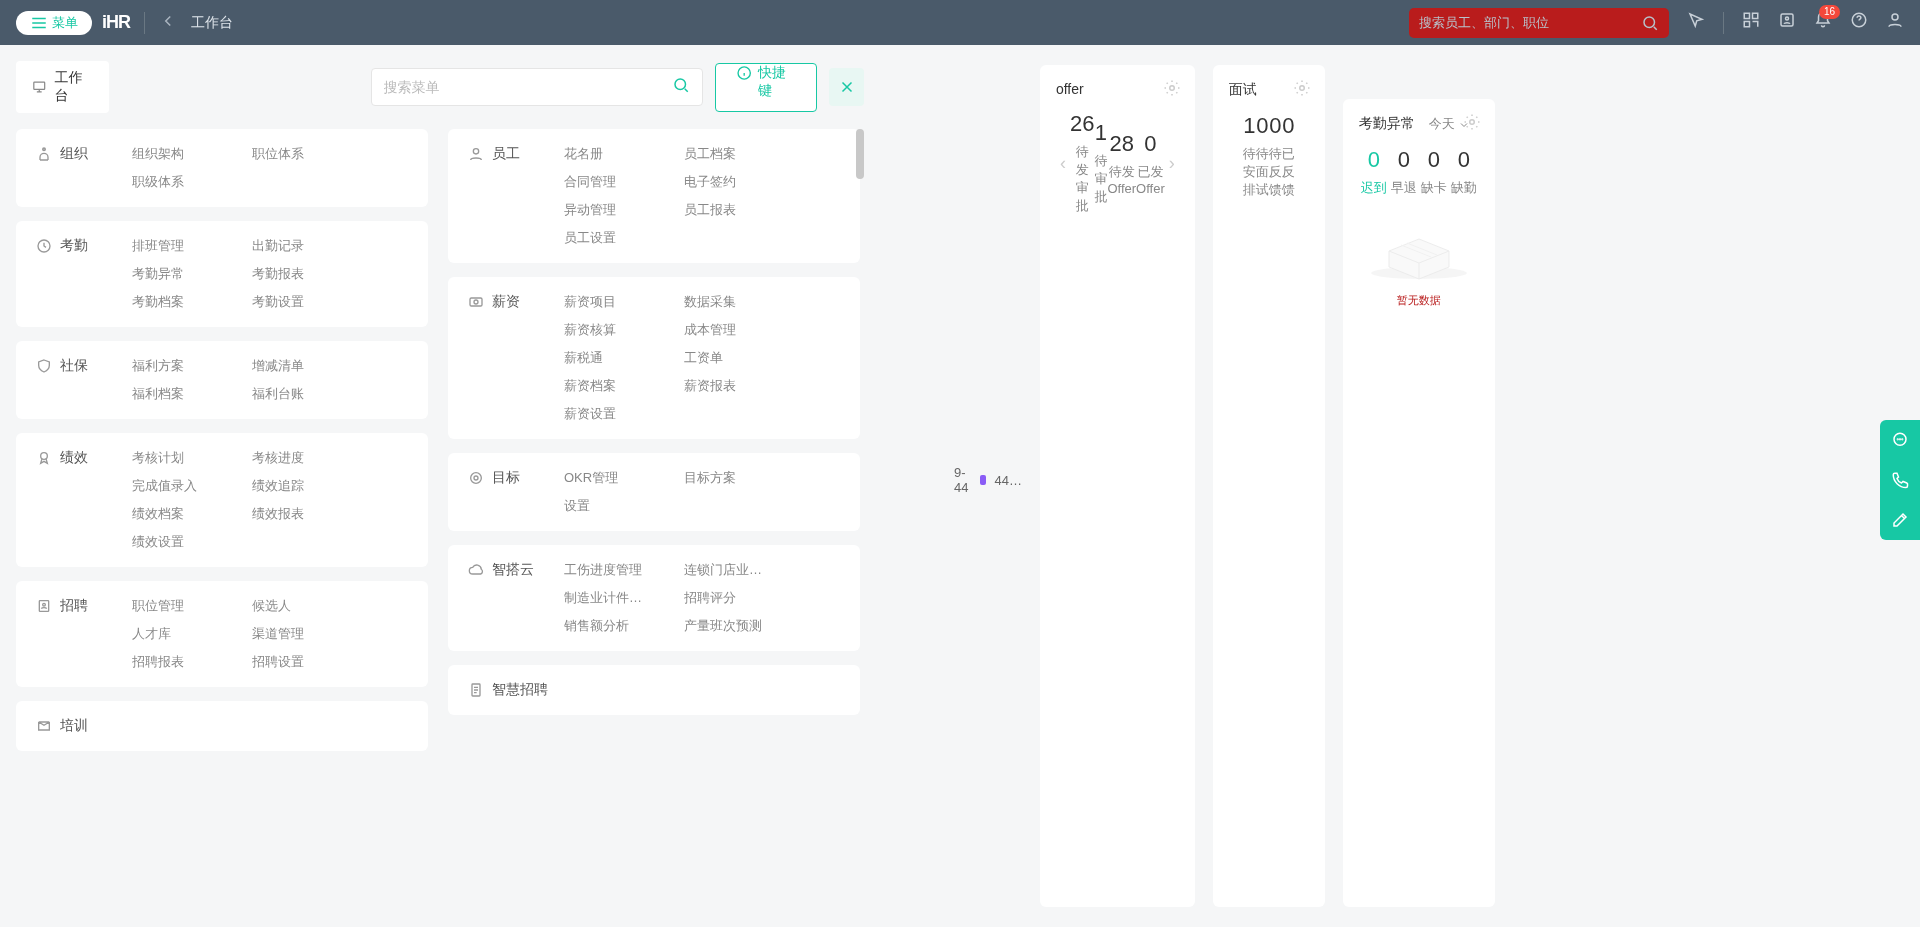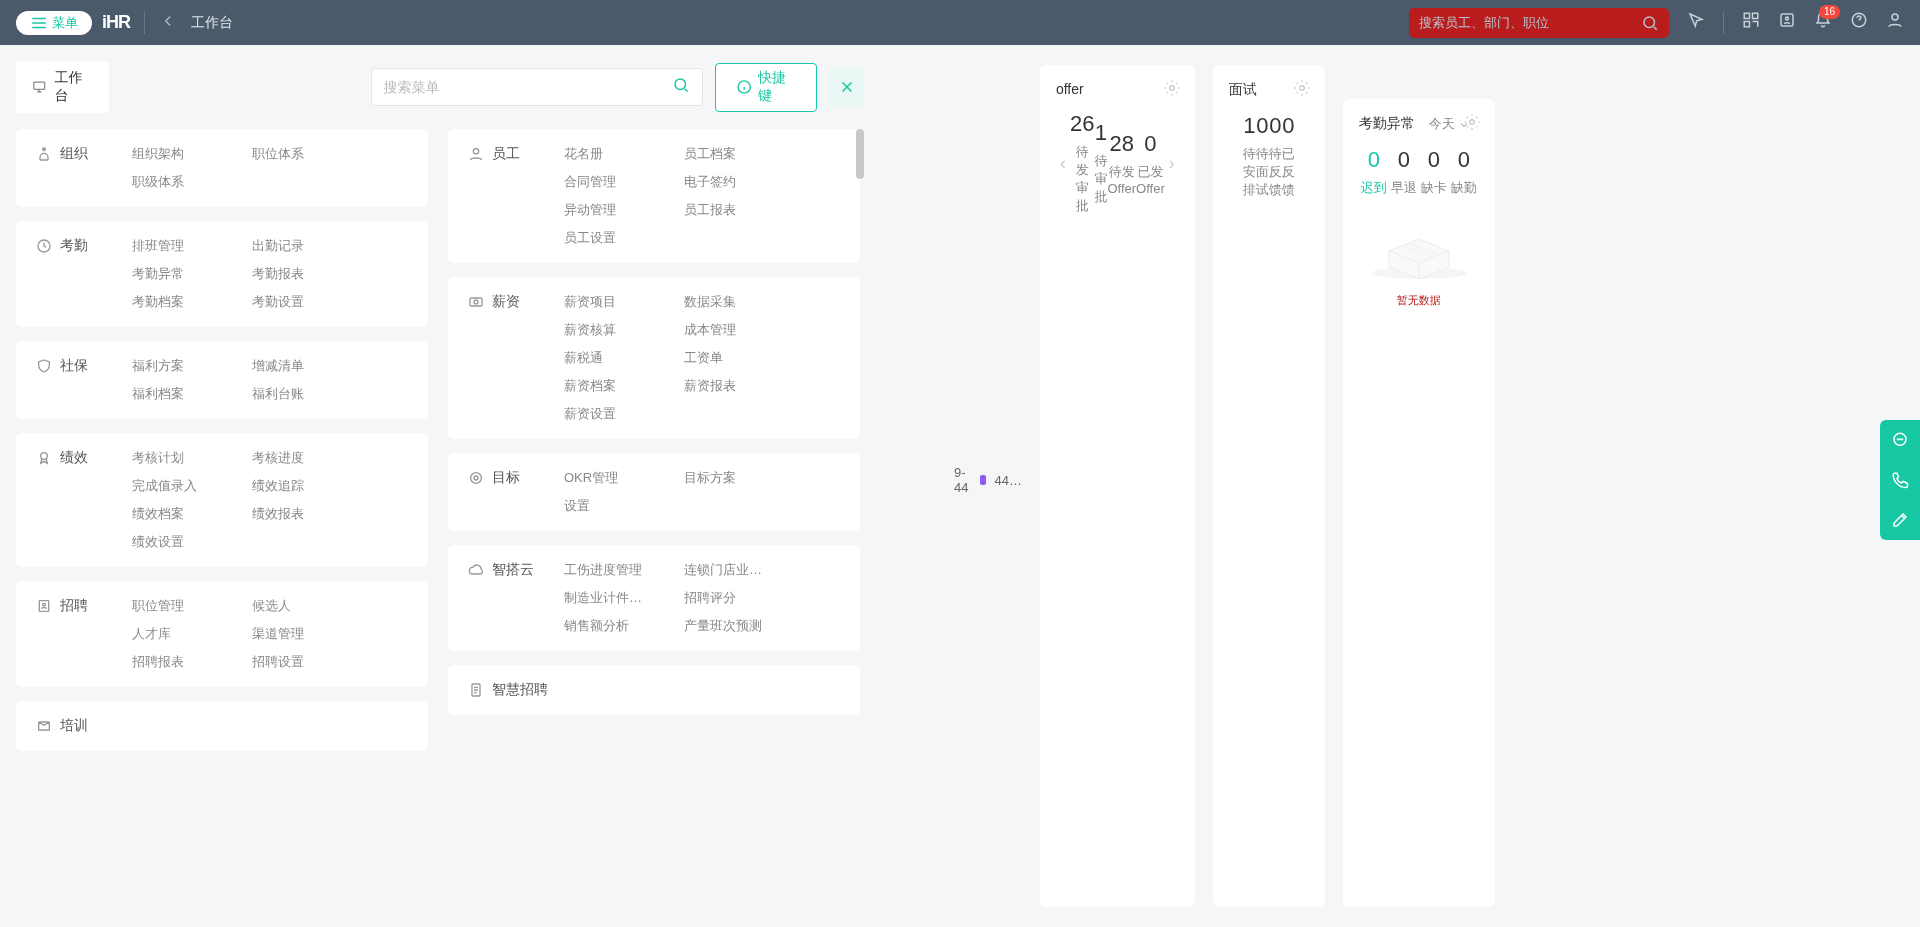--- a/index.html
+++ b/index.html
@@ -17,21 +17,21 @@
 .badge{position:absolute;top:-6px;right:-8px;background:#f5483b;color:#fff;font-size:10px;border-radius:9px;padding:1px 5px;line-height:12px}
 .top-sep{width:1px;height:22px;background:#6a7883}
 .menu-panel{position:absolute;left:0;top:45px;width:880px;height:882px;background:#f5f6f7;z-index:20;padding:16px;display:flex;flex-direction:column}
 .menu-head{display:flex;align-items:center;gap:12px;margin-bottom:16px}
 .workbench-chip{background:#fff;border-radius:4px;padding:8px 16px;font-size:14px;color:#333;display:flex;align-items:center;gap:8px}
 .workbench-chip svg{width:16px;height:16px;stroke:#888}
 .menu-search{flex:0 0 332px;background:#fff;border:1px solid #e5e5e5;border-radius:4px;height:38px;display:flex;align-items:center;padding:0 12px;margin-left:250px}
 .menu-search input{border:none;outline:none;flex:1;font-size:14px;color:#000000}
 .menu-search input::placeholder{color:#bbb}
 .menu-search .s-icon{color:#17c8a4;font-size:16px}
-.shortcut-btn{background:#fff;border:1px solid #17c8a4;color:#17c8a4;border-radius:4px;height:49px;padding:0 20px;font-size:14px;display:flex;align-items:center;gap:6px;cursor:pointer}
+.shortcut-btn{background:#fff;border:1px solid #17c8a4;color:#17c8a4;border-radius:4px;height:49px;padding:0 20px;font-size:14px;display:flex;gap:6px;cursor:pointer}
 .close-menu{width:38px;height:38px;background:#e8f7f3;border-radius:4px;display:flex;align-items:center;justify-content:center;color:#17c8a4;cursor:pointer;font-size:16px}
 .menu-body{flex:1;display:flex;gap:16px;overflow:hidden;position:relative}
 .menu-col{flex:1;overflow-y:auto;display:flex;flex-direction:column;gap:14px;padding-right:4px}
 .menu-col::-webkit-scrollbar{width:8px}
 .menu-col::-webkit-scrollbar-thumb{background:#d0d0d0;border-radius:4px}
 .menu-card{background:#fff;border-radius:6px;padding:16px 20px;display:flex;gap:24px}
 .menu-card .cat{display:flex;align-items:flex-start;gap:8px;min-width:72px;color:#555;font-size:14px;font-weight:500}
 .menu-card .cat svg{width:16px;height:16px;stroke:#999;flex-shrink:0;margin-top:1px}
 .menu-card .links{display:grid;grid-template-columns:repeat(2,96px);gap:10px 24px}
 .menu-card .links a{color:#888;font-size:13px;text-decoration:none;cursor:pointer;white-space:nowrap;overflow:hidden;text-overflow:ellipsis}

